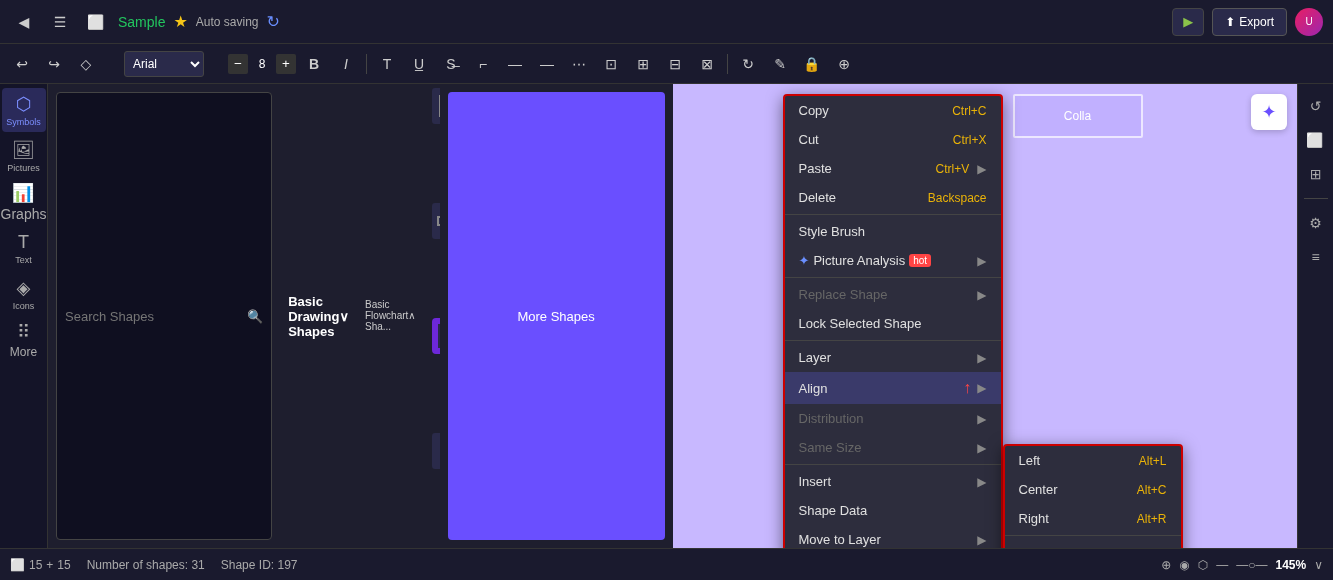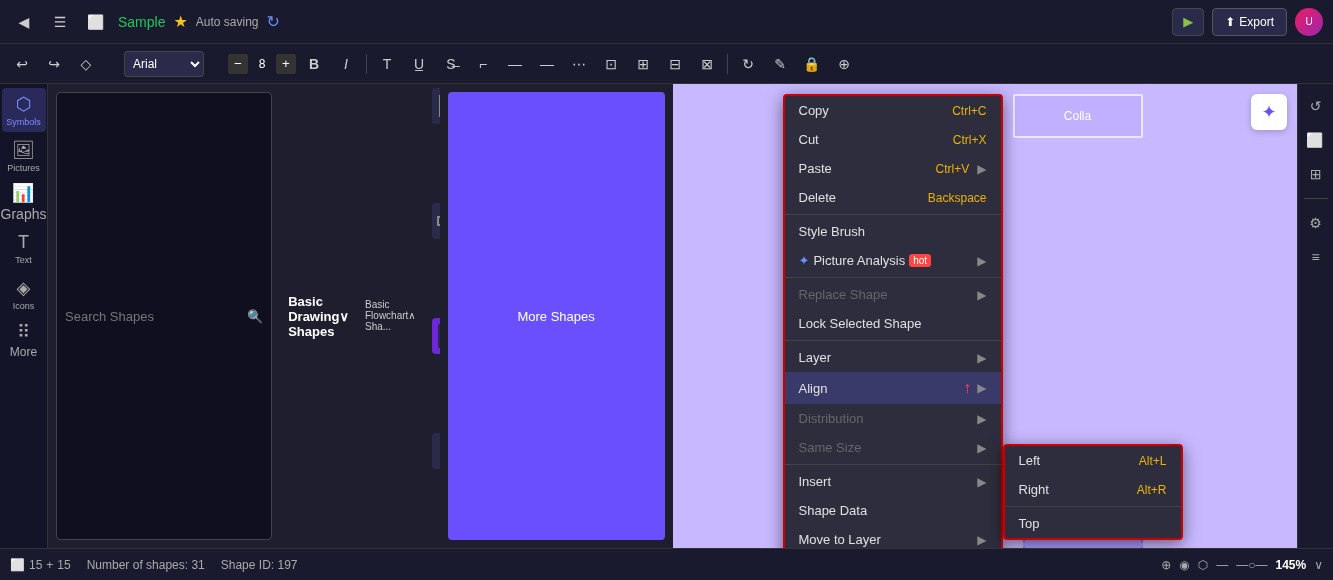--- a/index.html
+++ b/index.html
@@ -365,20 +365,24 @@
       </div>
 
     </div>
 
     <div class="sub-menu">
       <div class="menu-item">
         <span>Left</span>
         <span class="menu-shortcut">Alt+L</span>
       </div>
       <div class="menu-item">
+        <span>Center</span>
+        <span class="menu-shortcut">Alt+C</span>
+      </div>
+      <div class="menu-item">
         <span>Right</span>
         <span class="menu-shortcut">Alt+R</span>
       </div>
       <div class="menu-separator"></div>
       <div class="menu-item">
         <span>Top</span>
       </div>
 
     </div>
 

